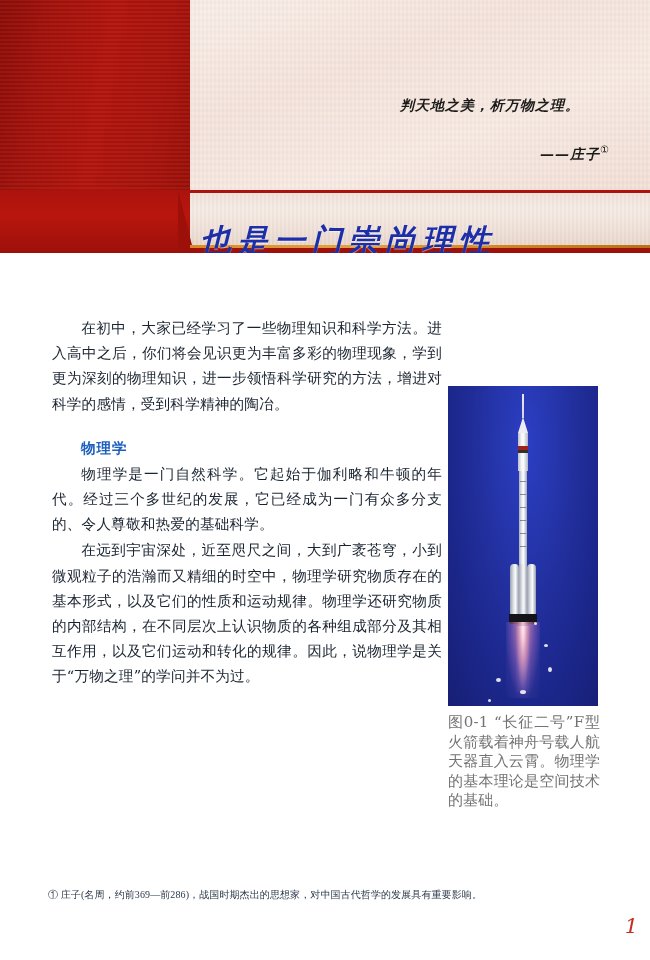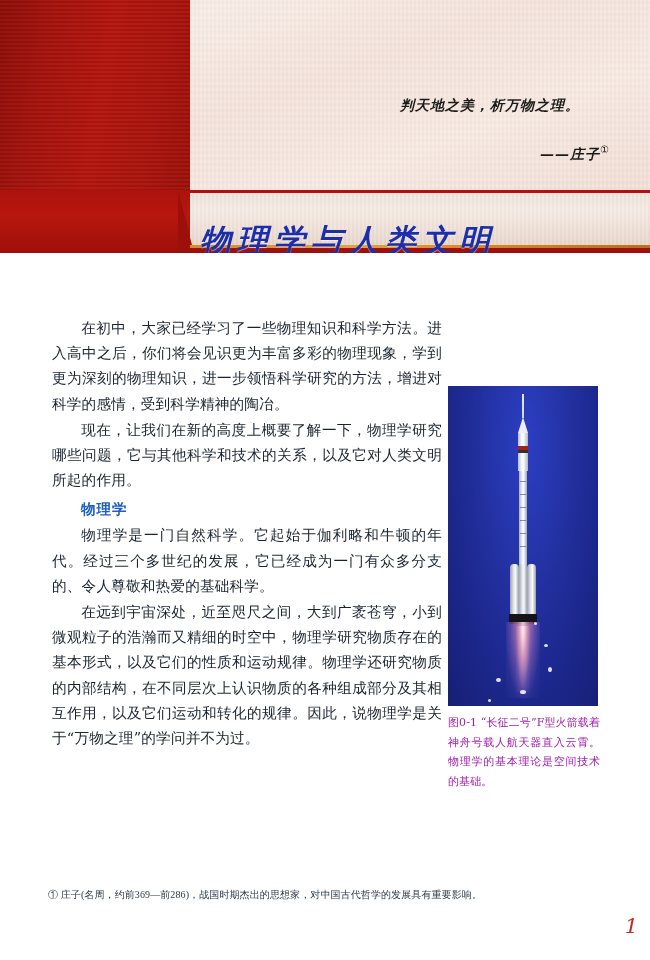--- a/index.html
+++ b/index.html
@@ -170,21 +170,21 @@
     color: #1a2430;
     text-align: justify;
     text-justify: inter-character;
     text-indent: 2em;
     letter-spacing: 0.2px;
     font-family: "DejaVu Serif", "Liberation Serif", serif;
   }
   p.para.narrow { width: 390px; }
 
   h2.section-head {
-    margin: 5px 0 1px 0;
+    margin: 20px 0 1px 0;
     padding-left: 2em;
     font-size: 14.5px;
     line-height: 24px;
     font-weight: bold;
     color: #1d5fbd;
     letter-spacing: 1px;
     font-family: "DejaVu Sans", "Liberation Sans", sans-serif;
   }
 
   
@@ -327,23 +327,23 @@
     background: radial-gradient(ellipse at 50% 5%, rgba(255,236,240,0.95) 0%, rgba(247,176,196,0.6) 35%, rgba(150,120,200,0.2) 70%, rgba(40,50,140,0) 100%);
   }
   .spark {
     position: absolute;
     background: rgba(245,245,250,0.9);
     border-radius: 50%;
   }
   .fig-caption {
     margin-top: 7px;
     width: 152px;
-    font-size: 11px;
+    font-size: 15px;
     line-height: 19.6px;
-    color: #a21caf;
+    color: #737373;
     text-align: justify;
     letter-spacing: 0.1px;
     font-family: "DejaVu Serif", "Liberation Serif", serif;
   }
   .footnote {
     position: absolute;
     left: 48px;
     top: 633px;
     width: 560px;
     font-size: 10px;
@@ -376,28 +376,27 @@
       <span>判天地之美，析万物之理。</span>
       <span class="attrib">
         <span>——庄子</span><span class="sup">①</span>
       </span>
     </div>
 
     <div class="title-band"></div>
     <div class="title-band-paper"></div>
     <div class="title-wedge"></div>
     <div class="title-band-gold"></div>
-    <h1 class="page-title">物理学与人类文明</h1>
+    <h1 class="page-title">也是一门崇尚理性</h1>
   </div>
 
   <div class="body-zone">
 
     <div class="col-left">
       <p class="para narrow">在初中，大家已经学习了一些物理知识和科学方法。进入高中之后，你们将会见识更为丰富多彩的物理现象，学到更为深刻的物理知识，进一步领悟科学研究的方法，增进对科学的感情，受到科学精神的陶冶。</p>
-      <p class="para narrow">现在，让我们在新的高度上概要了解一下，物理学研究哪些问题，它与其他科学和技术的关系，以及它对人类文明所起的作用。</p>
 
       <h2 class="section-head">物理学</h2>
 
       <p class="para narrow">物理学是一门自然科学。它起始于伽利略和牛顿的年代。经过三个多世纪的发展，它已经成为一门有众多分支的、令人尊敬和热爱的基础科学。</p>
       <p class="para narrow">在远到宇宙深处，近至咫尺之间，大到广袤苍穹，小到微观粒子的浩瀚而又精细的时空中，物理学研究物质存在的基本形式，以及它们的性质和运动规律。物理学还研究物质的内部结构，在不同层次上认识物质的各种组成部分及其相互作用，以及它们运动和转化的规律。因此，说物理学是关于“万物之理”的学问并不为过。</p>
     </div>
 
     <figure class="figure" style="margin:0;">
       <div class="fig-photo">
         <div class="rkt-nose"></div>

